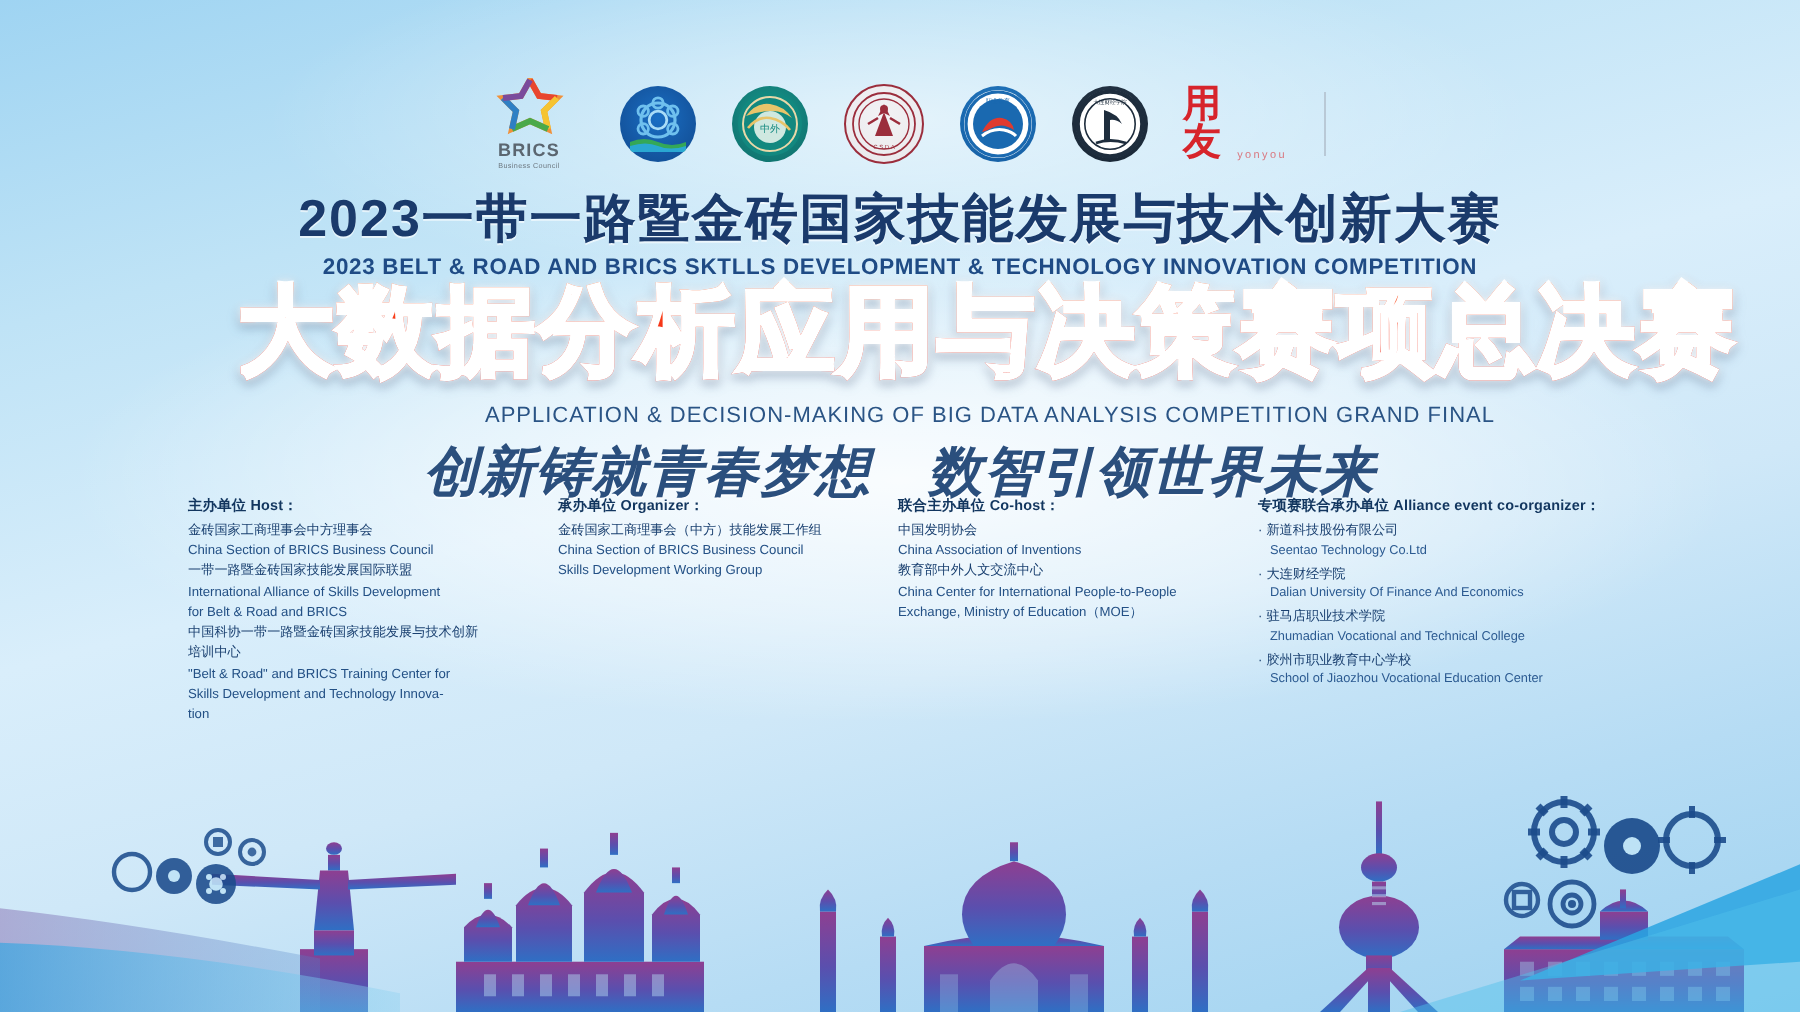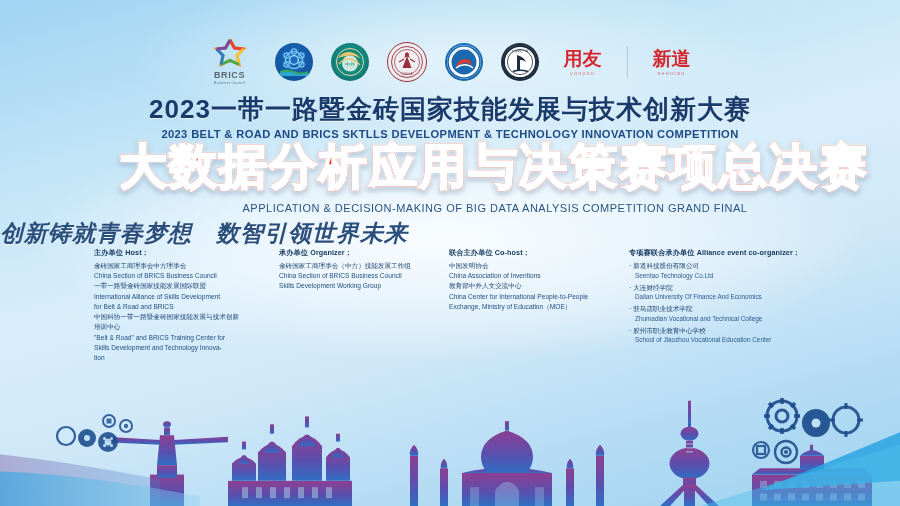--- a/index.html
+++ b/index.html
@@ -68,21 +68,21 @@
     display: flex; align-items: center; justify-content: center;
     font-size: 4px; color: #fff; text-align: center; line-height: 1.05;
     overflow: hidden;
   }
   .lg-cai   { background: radial-gradient(circle at 50% 42%, #1a6fc4 0%, #1559a5 55%, #0f4a8e 100%); }
   .lg-green { background: radial-gradient(circle at 50% 40%, #1a9b8e 0%, #127d78 60%, #0d6b66 100%); }
   .lg-red   { background: radial-gradient(circle at 50% 40%, #f2f2f4 0%, #ededf0 55%, #e6e6ea 100%); border: 1.5px solid #9b2d3c; }
   .lg-blue2 { background: radial-gradient(circle at 50% 40%, #2a86cc 0%, #1a69b0 60%, #14589a 100%); }
   .lg-dark  { background: radial-gradient(circle at 50% 40%, #2c3e50 0%, #1e2d3d 60%, #16222f 100%); }
 
-  .logo-text-cn { width: 52px; height: 38px; display:flex; flex-direction:column; align-items:center; justify-content:center; }
+  .logo-text-cn { width: 52px; height: 38px; display:flex; flex-direction:row; align-items:flex-end; justify-content:center; }
   .logo-text-cn .big { font-size: 19px; font-weight: bold; color: #d7242b; line-height: 1; letter-spacing: 0px; }
   .logo-text-cn .small { font-size: 5.5px; color: #d97880; letter-spacing: 1.2px; margin-top: 2px; }
   .logo-divider { width: 1px; height: 32px; background: #b9c9d6; }
 
   
   .title-cn {
     position: absolute; top: 96px; left: 0; width: 900px;
     text-align: center;
     font-size: 26px; font-weight: bold; color: #1a3a6b;
     letter-spacing: 1px; line-height: 1;
@@ -109,21 +109,22 @@
     padding-left: 44px;
     -webkit-text-stroke: 2.5px #ffffff;
   }
   .subline-en {
     position: absolute; top: 202px; left: 0; width: 900px;
     text-align: center;
     font-size: 11px; color: #2a5485; letter-spacing: 0.5px; margin-left: 45px;
   }
   .tagline {
     position: absolute; top: 218px; left: 0; width: 900px;
-    font-size: 23px; font-weight: bold; font-style: italic;
+    text-align: center;
+    font-size: 27px; font-weight: bold; font-style: italic;
     color: #2b4f7d; letter-spacing: 1px;
     text-shadow: 0 1px 0 rgba(255,255,255,0.7);
   }
 
   
   .orgs {
     position: absolute; top: 248px; left: 94px; width: 740px;
     display: flex; align-items: flex-start;
   }
   .org-col { color: #1e3f6b; }
@@ -241,24 +242,20 @@
       </svg>
     </div>
 
     <div class="logo logo-text-cn">
       <div class="big">用友</div>
       <div class="small">yonyou</div>
     </div>
 
     <div class="logo-divider"></div>
 
-    <div class="logo logo-text-cn">
-      <div class="big">新道</div>
-      <div class="small">seentao</div>
-    </div>
   </div>
 
   <div class="title-cn">2023一带一路暨金砖国家技能发展与技术创新大赛</div>
   <div class="title-en">2023 BELT &amp; ROAD AND BRICS SKTLLS DEVELOPMENT &amp; TECHNOLOGY INNOVATION COMPETITION</div>
   <div class="headline">大数据分析应用与决策赛项总决赛</div>
   <div class="subline-en">APPLICATION &amp; DECISION-MAKING OF BIG DATA ANALYSIS COMPETITION GRAND FINAL</div>
   <div class="tagline">创新铸就青春梦想　数智引领世界未来</div>
 
   <div class="orgs">
 

